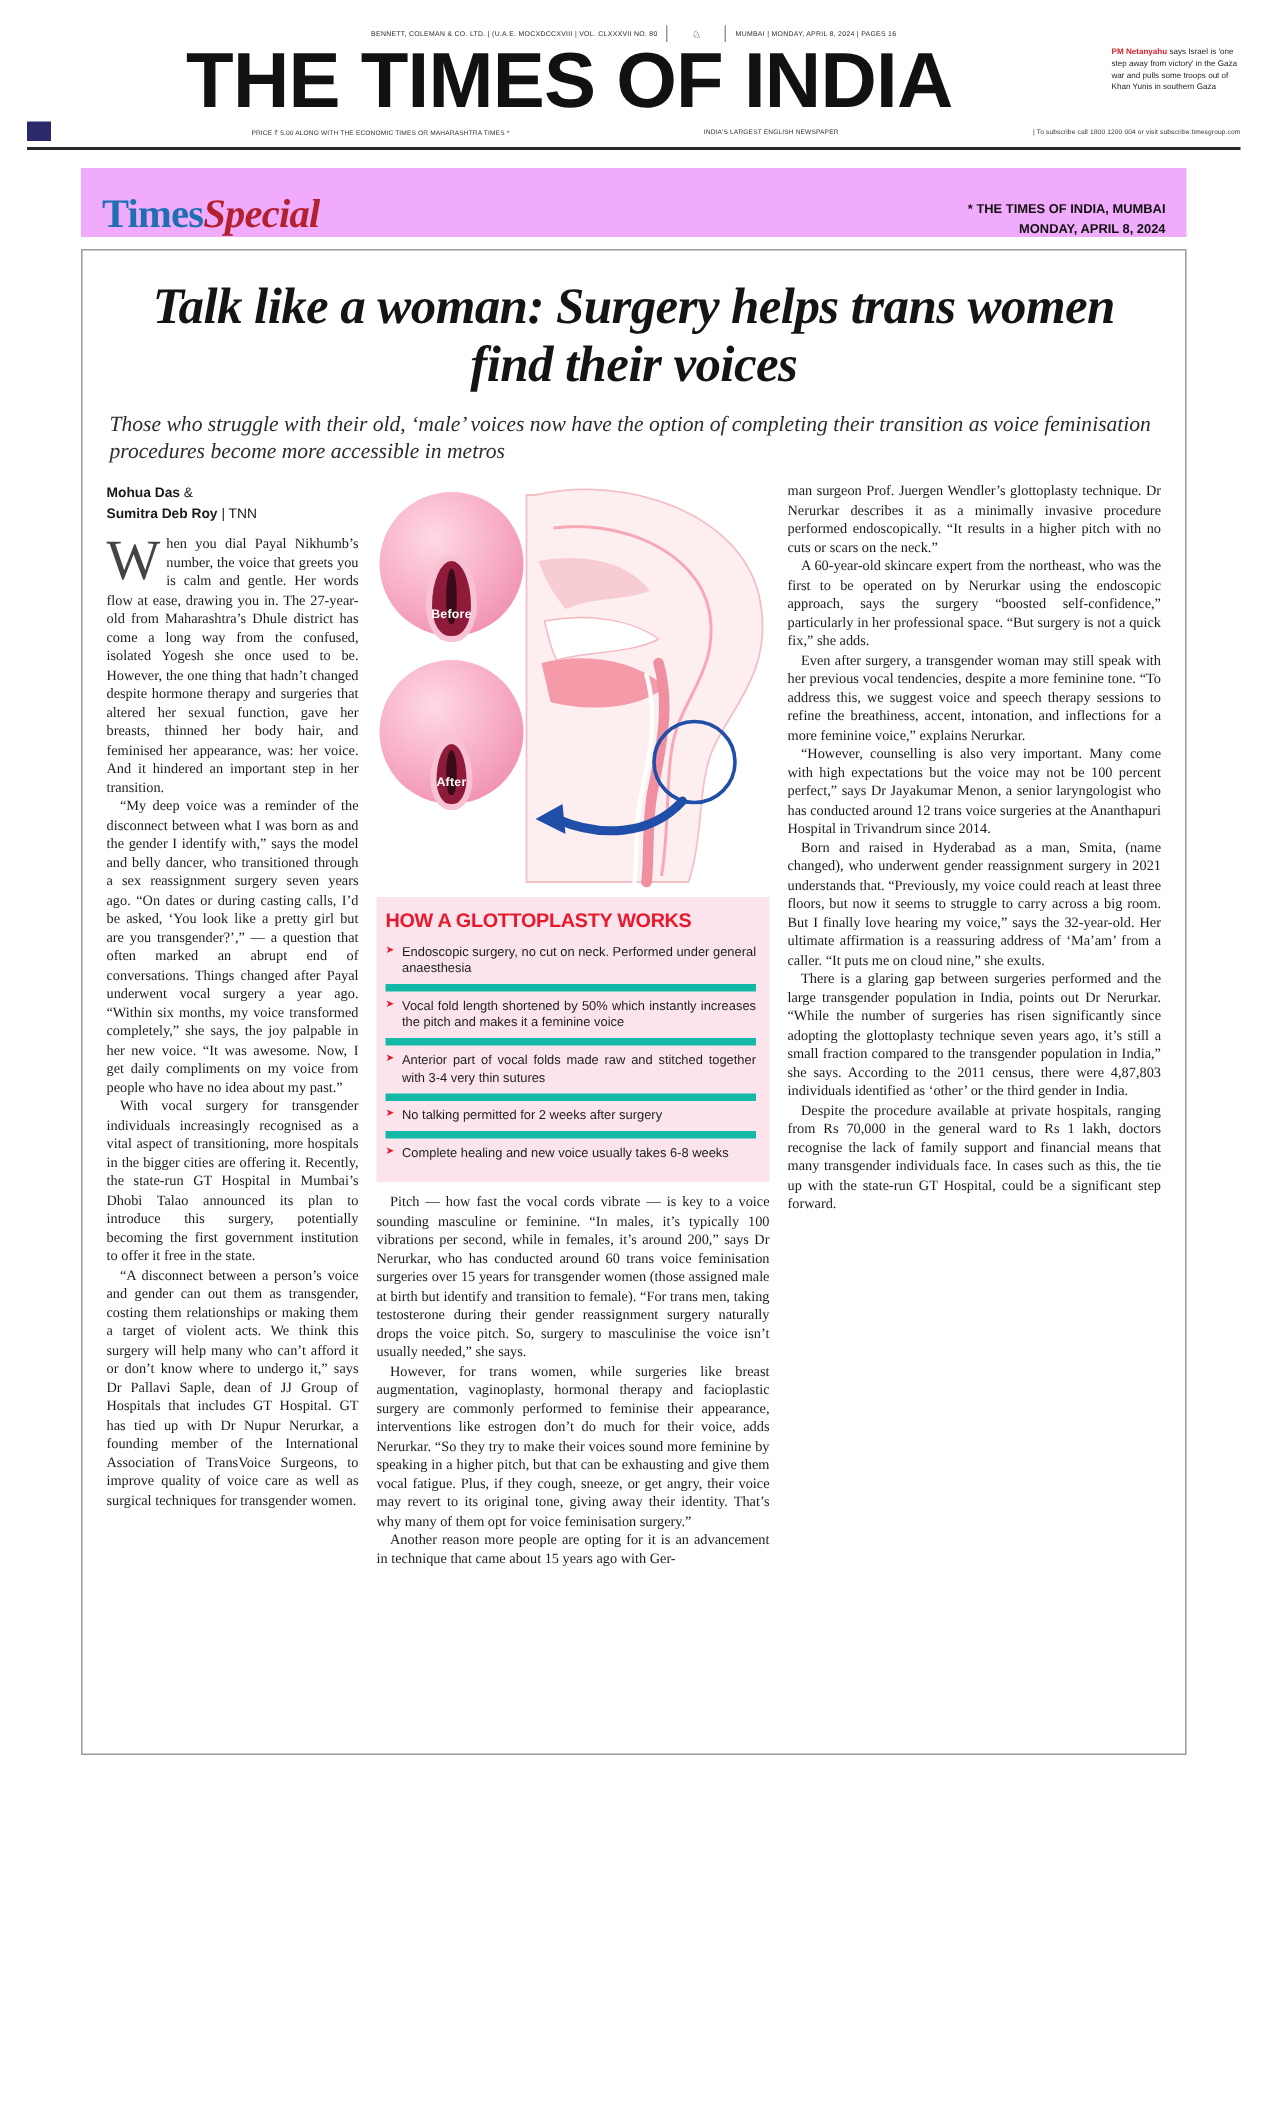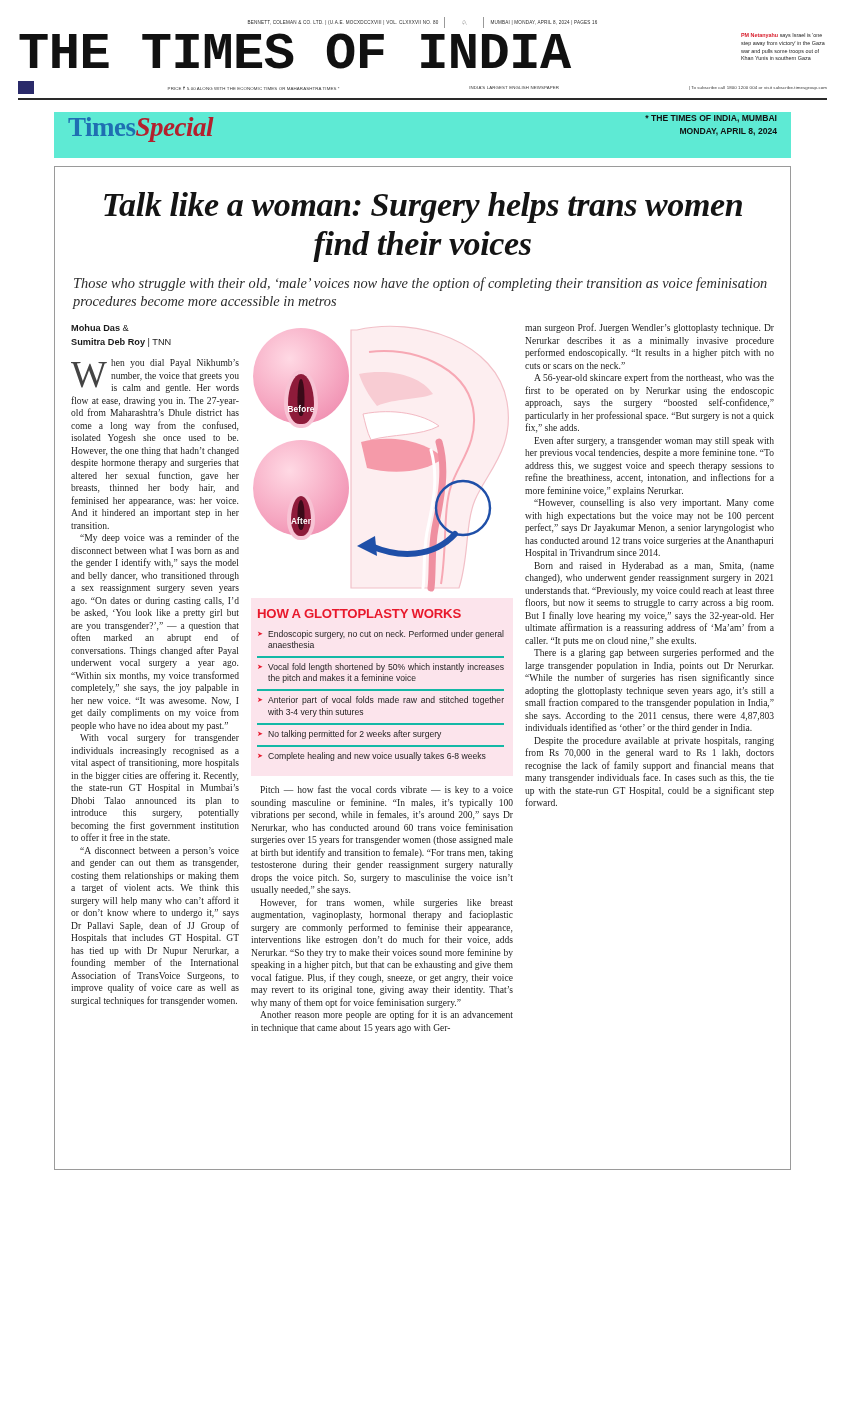--- a/index.html
+++ b/index.html
@@ -42,21 +42,22 @@
     display: flex; align-items: center; justify-content: center;
     font-size: 7px; color: #444;
   }
   .mast-main {
     display: flex;
     align-items: flex-start;
     justify-content: space-between;
   }
   .mast-title {
     flex: 1;
-    font-family: Liberation Mono, monospace;
+    text-align: center;
+    font-family: Liberation Sans, sans-serif;
     font-weight: bold;
     font-size: 52px;
     line-height: 0.95;
     letter-spacing: -0.5px;
     color: #111;
     white-space: nowrap;
   }
   .mast-newsbox {
     width: 86px;
     font-family: "Liberation Sans", sans-serif;
@@ -83,23 +84,23 @@
     background: #2a2a6a;
     display: inline-block;
     margin-right: 4px;
     vertical-align: middle;
   }
 
   
   .special-band {
     margin: 12px 36px 0 36px;
     height: 46px;
-    background: #5eead4;
+    background: #f0abfc;
     display: flex;
-    align-items: flex-start;
+    align-items: flex-end;
     justify-content: space-between;
     padding: 0 14px;
   }
   .special-logo {
     font-size: 27px;
     font-weight: bold;
     font-style: italic;
     letter-spacing: -0.5px;
   }
   .special-logo .t { color: #1f6fb2; font-style: normal; font-family: "Liberation Serif", serif; }
@@ -241,21 +242,21 @@
   }
   .howbox ul { list-style: none; margin: 0; padding: 0; }
   .howbox li {
     font-family: "Liberation Sans", sans-serif;
     font-size: 8.6px;
     line-height: 1.3;
     color: #1d1d1d;
     padding: 0 0 0 11px;
     position: relative;
     margin-bottom: 5px;
-    border-top: 2px solid #14b8a6;
+    border-top: 5px solid #14b8a6;
     padding-top: 4px;
   }
   .howbox li:first-child { border-top: none; padding-top: 0; }
   .howbox li::before {
     content: "\27A4";
     position: absolute;
     left: 0; top: 4px;
     color: #e8192c;
     font-size: 7px;
   }
@@ -365,21 +366,21 @@
 
         <div class="mid-lower">
           <p class="first" style="text-indent:9px">Pitch — how fast the vocal cords vibrate — is key to a voice sounding masculine or feminine. “In males, it’s typically 100 vibrations per second, while in females, it’s around 200,” says Dr Nerurkar, who has conducted around 60 trans voice feminisation surgeries over 15 years for transgender women (those assigned male at birth but identify and transition to female). “For trans men, taking testosterone during their gender reassignment surgery naturally drops the voice pitch. So, surgery to masculinise the voice isn’t usually needed,” she says.</p>
           <p>However, for trans women, while surgeries like breast augmentation, vaginoplasty, hormonal therapy and facioplastic surgery are commonly performed to feminise their appearance, interventions like estrogen don’t do much for their voice, adds Nerurkar. “So they try to make their voices sound more feminine by speaking in a higher pitch, but that can be exhausting and give them vocal fatigue. Plus, if they cough, sneeze, or get angry, their voice may revert to its original tone, giving away their identity. That’s why many of them opt for voice feminisation surgery.”</p>
           <p>Another reason more people are opting for it is an advancement in technique that came about 15 years ago with Ger-</p>
         </div>
       </div>
 
       <div class="col">
         <p class="first">man surgeon Prof. Juergen Wendler’s glottoplasty technique. Dr Nerurkar describes it as a minimally invasive procedure performed endoscopically. “It results in a higher pitch with no cuts or scars on the neck.”</p>
-        <p>A 56-year-old skincare expert from the northeast, who was the first to be operated on by Nerurkar using the endoscopic approach, says the surgery “boosted self-confidence,” particularly in her professional space. “But surgery is not a quick fix,” she adds.</p>
+        <p>A 60-year-old skincare expert from the northeast, who was the first to be operated on by Nerurkar using the endoscopic approach, says the surgery “boosted self-confidence,” particularly in her professional space. “But surgery is not a quick fix,” she adds.</p>
         <p>Even after surgery, a transgender woman may still speak with her previous vocal tendencies, despite a more feminine tone. “To address this, we suggest voice and speech therapy sessions to refine the breathiness, accent, intonation, and inflections for a more feminine voice,” explains Nerurkar.</p>
         <p>“However, counselling is also very important. Many come with high expectations but the voice may not be 100 percent perfect,” says Dr Jayakumar Menon, a senior laryngologist who has conducted around 12 trans voice surgeries at the Ananthapuri Hospital in Trivandrum since 2014.</p>
         <p>Born and raised in Hyderabad as a man, Smita, (name changed), who underwent gender reassignment surgery in 2021 understands that. “Previously, my voice could reach at least three floors, but now it seems to struggle to carry across a big room. But I finally love hearing my voice,” says the 32-year-old. Her ultimate affirmation is a reassuring address of ‘Ma’am’ from a caller. “It puts me on cloud nine,” she exults.</p>
         <p>There is a glaring gap between surgeries performed and the large transgender population in India, points out Dr Nerurkar. “While the number of surgeries has risen significantly since adopting the glottoplasty technique seven years ago, it’s still a small fraction compared to the transgender population in India,” she says. According to the 2011 census, there were 4,87,803 individuals identified as ‘other’ or the third gender in India.</p>
         <p>Despite the procedure available at private hospitals, ranging from Rs 70,000 in the general ward to Rs 1 lakh, doctors recognise the lack of family support and financial means that many transgender individuals face. In cases such as this, the tie up with the state-run GT Hospital, could be a significant step forward.</p>
       </div>
 
     </div>
   </div>
 </div>

